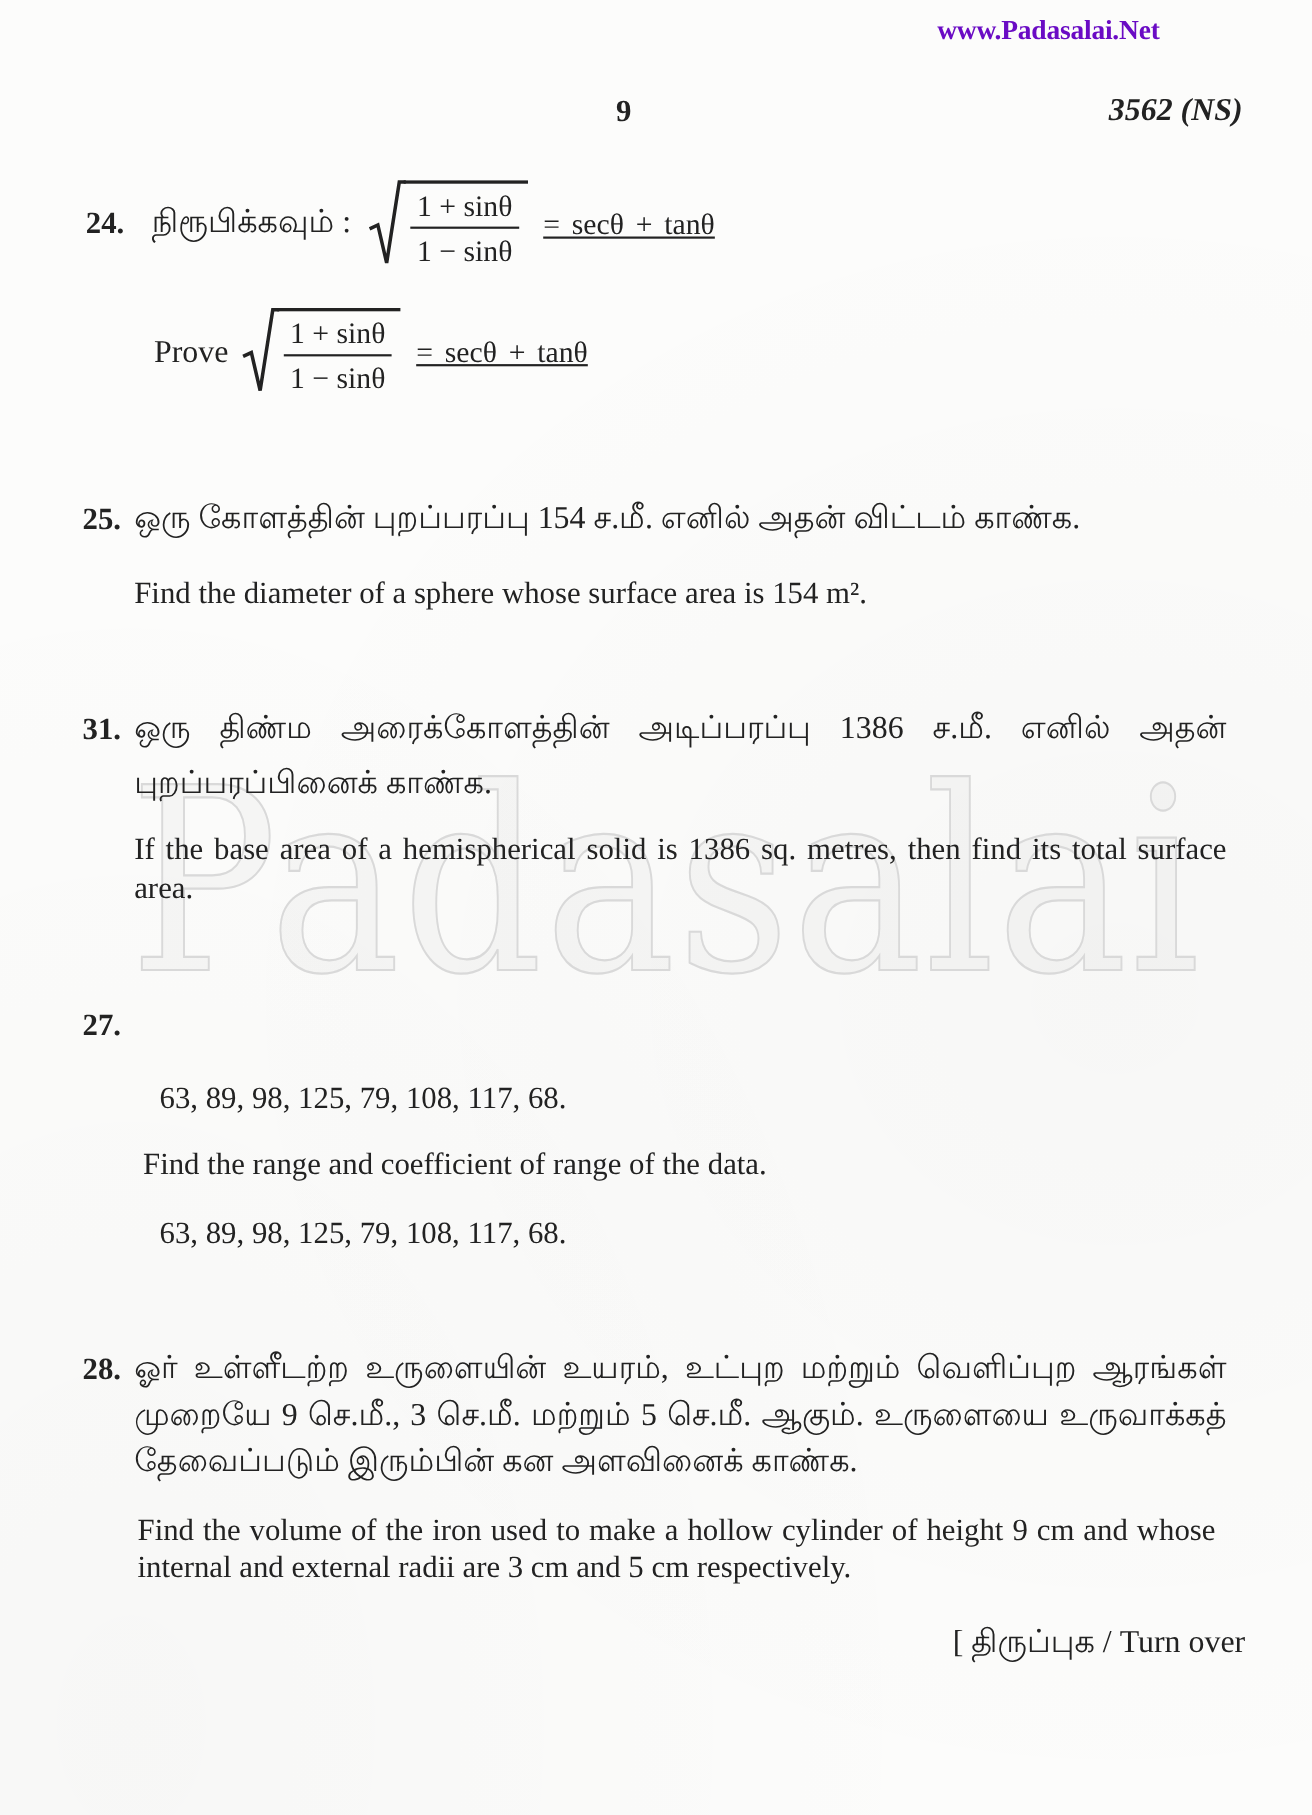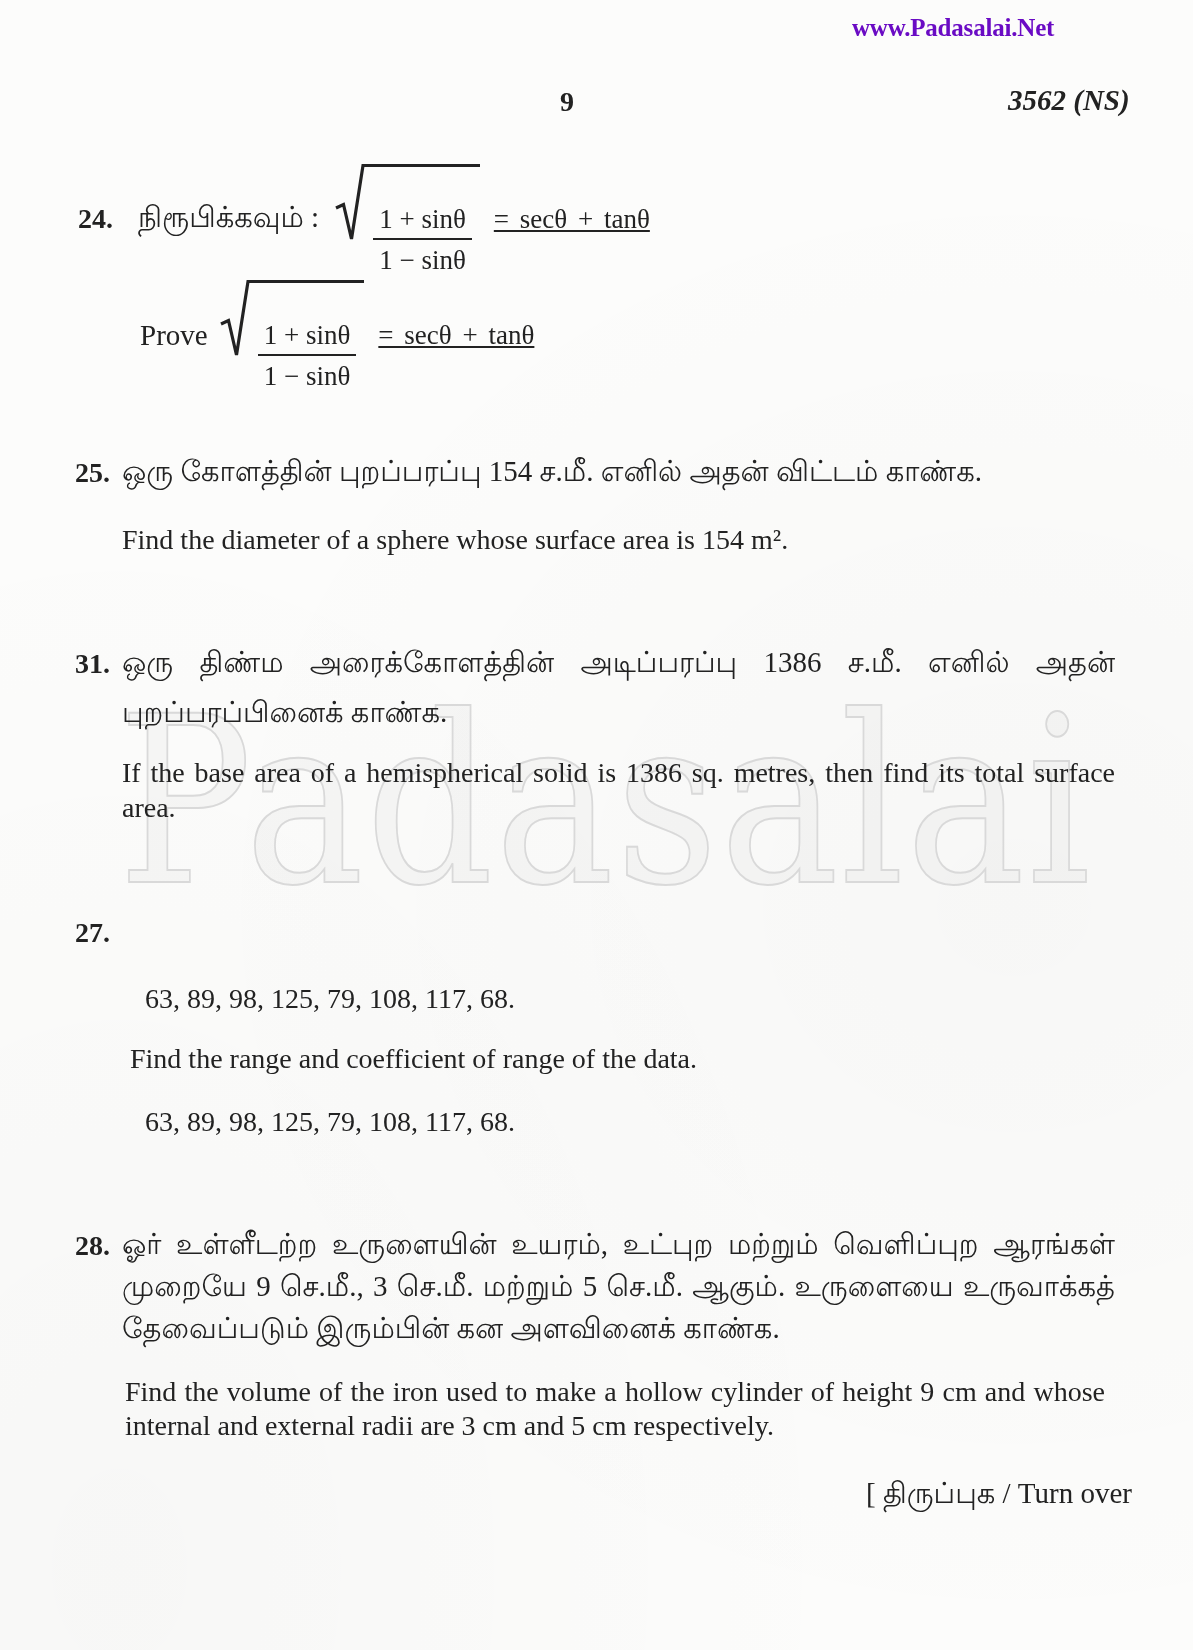--- a/index.html
+++ b/index.html
@@ -59,21 +59,21 @@
   
   .frow { display: flex; align-items: center; z-index: 1; }
   .formula { display: inline-flex; align-items: flex-start; }
   .radical-svg { flex: 0 0 auto; display: block; }
   .vinculum {
     border-top: 3px solid #222;
     margin-top: 2px;
     margin-left: -2px;
     padding: 4px 8px 0 6px;
   }
-  .frac { display: flex; flex-direction: column; align-items: center; font-size: 27px; line-height: 32px; margin-top: 32px; }
+  .frac { display: flex; flex-direction: column; align-items: center; font-size: 27px; line-height: 32px; }
   .frac .num { padding: 0 6px 3px 6px; white-space: nowrap; }
   .frac .den { border-top: 2.5px solid #222; padding: 4px 6px 0 6px; white-space: nowrap; }
   .rhs { align-self: center; font-size: 27px; margin-left: 14px; word-spacing: 4px; white-space: nowrap; text-decoration: underline; }
   .q24-label { margin-left: 14px; margin-right: 16px; align-self: center; }
   .prove-label { font-size: 29px; margin-right: 12px; align-self: center; }
 
   .footer-turn {
     right: 61px; top: 1477px;
     font-size: 29px;
     white-space: nowrap;

